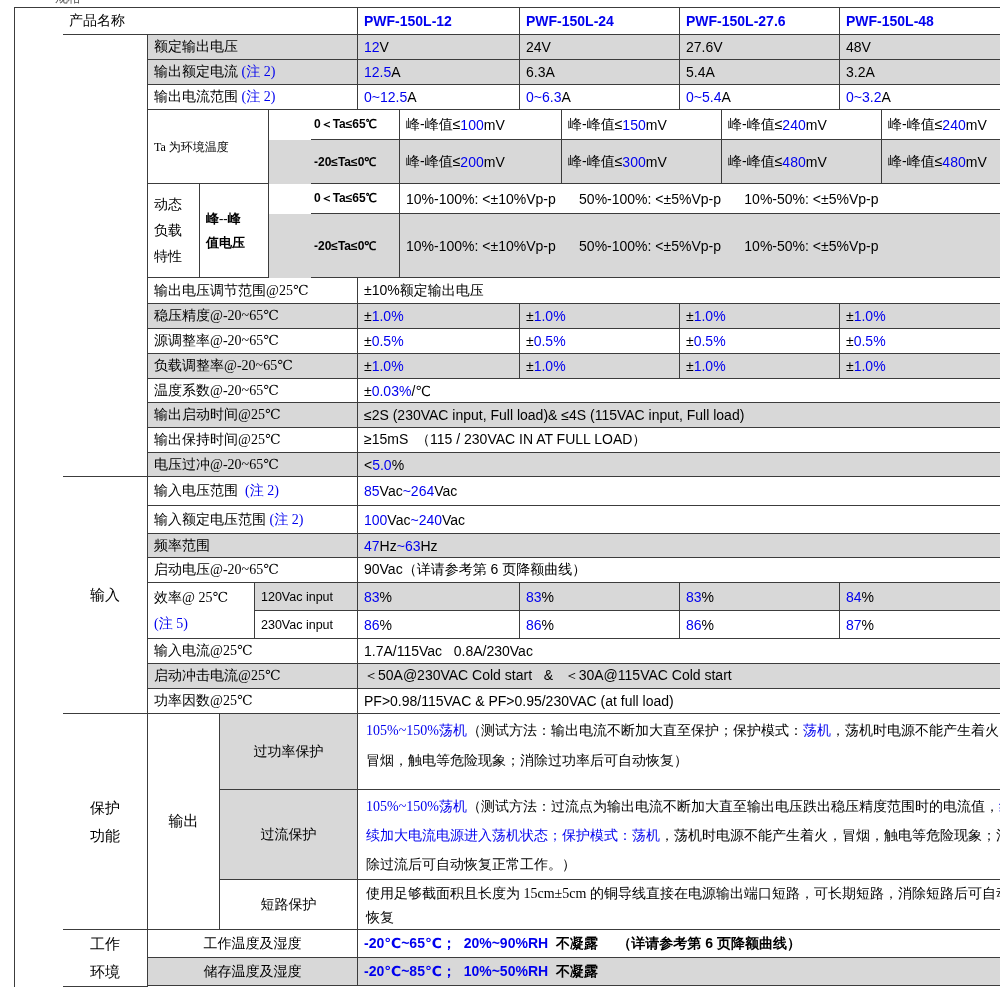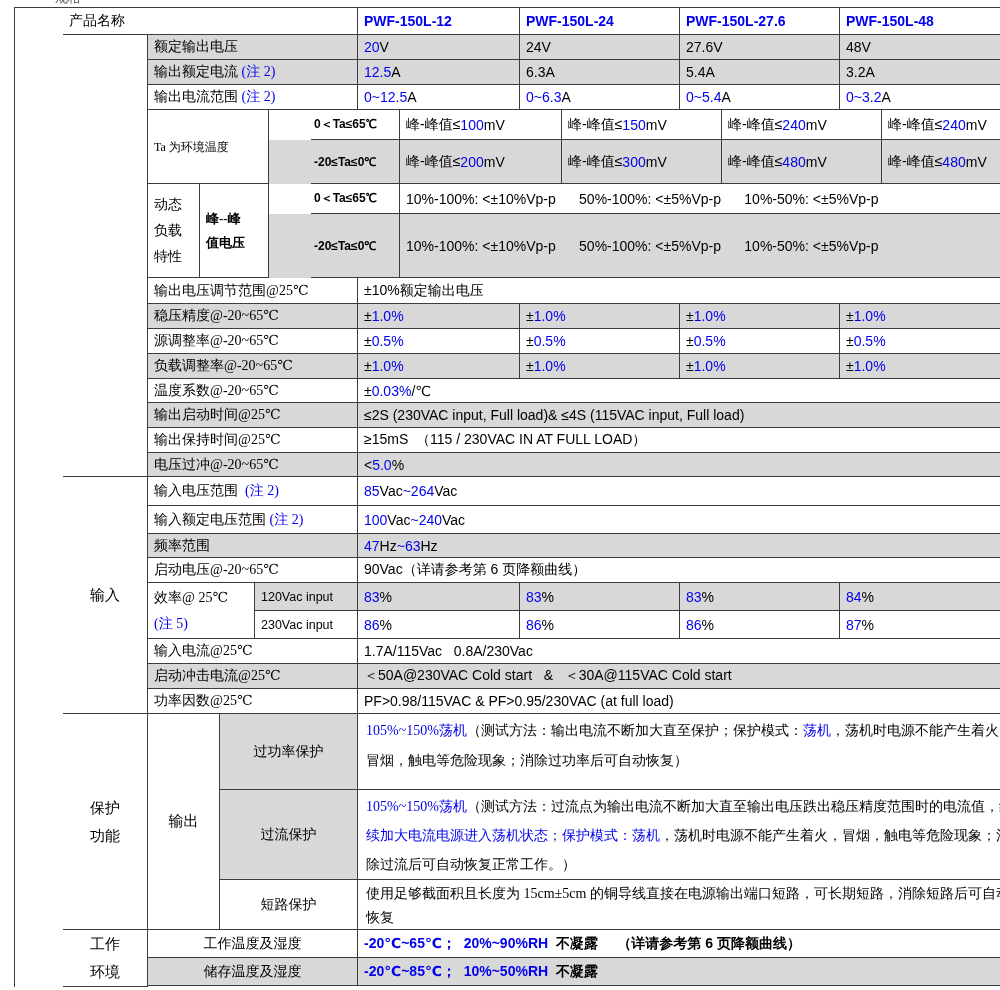--- a/index.html
+++ b/index.html
@@ -57,21 +57,21 @@
     <div class="c v v3 mdl">PWF-150L-27.6</div>
     <div class="c v v4 mdl">PWF-150L-48</div>
   </div>
 
   <div class="band">
     <div class="c secA ctr"></div>
     <div class="col">
 
       <div class="row g" style="height:25px">
         <div class="c lab">额定输出电压</div>
-        <div class="c v v1"><span class="sg-b">20</span><span class="sg-k">V</span></div>
+        <div class="c v v1"><span class="sg-b">12</span><span class="sg-k">V</span></div>
         <div class="c v v2"><span class="sg-k">24V</span></div>
         <div class="c v v3"><span class="sg-k">27.6V</span></div>
         <div class="c v v4"><span class="sg-k">48V</span></div>
       </div>
 
       <div class="row g" style="height:25px">
         <div class="c lab"><span class="sg-k">输出额定电流 </span><span class="sg-b">(注 2)</span></div>
         <div class="c v v1"><span class="sg-b">12.5</span><span class="sg-k">A</span></div>
         <div class="c v v2"><span class="sg-k">6.3A</span></div>
         <div class="c v v3"><span class="sg-k">5.4A</span></div>

